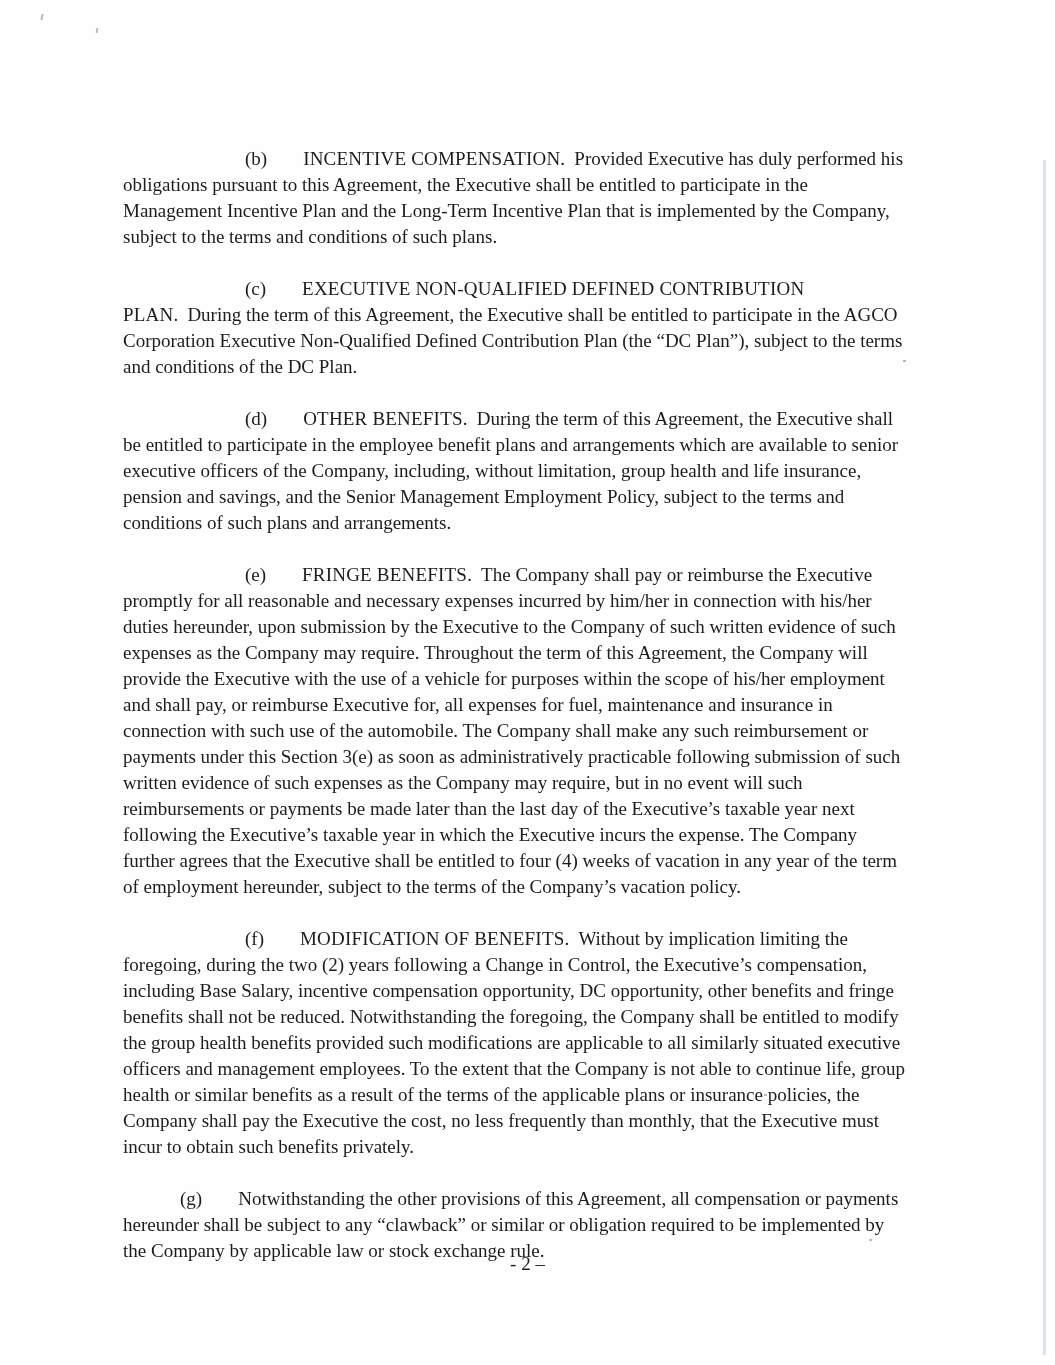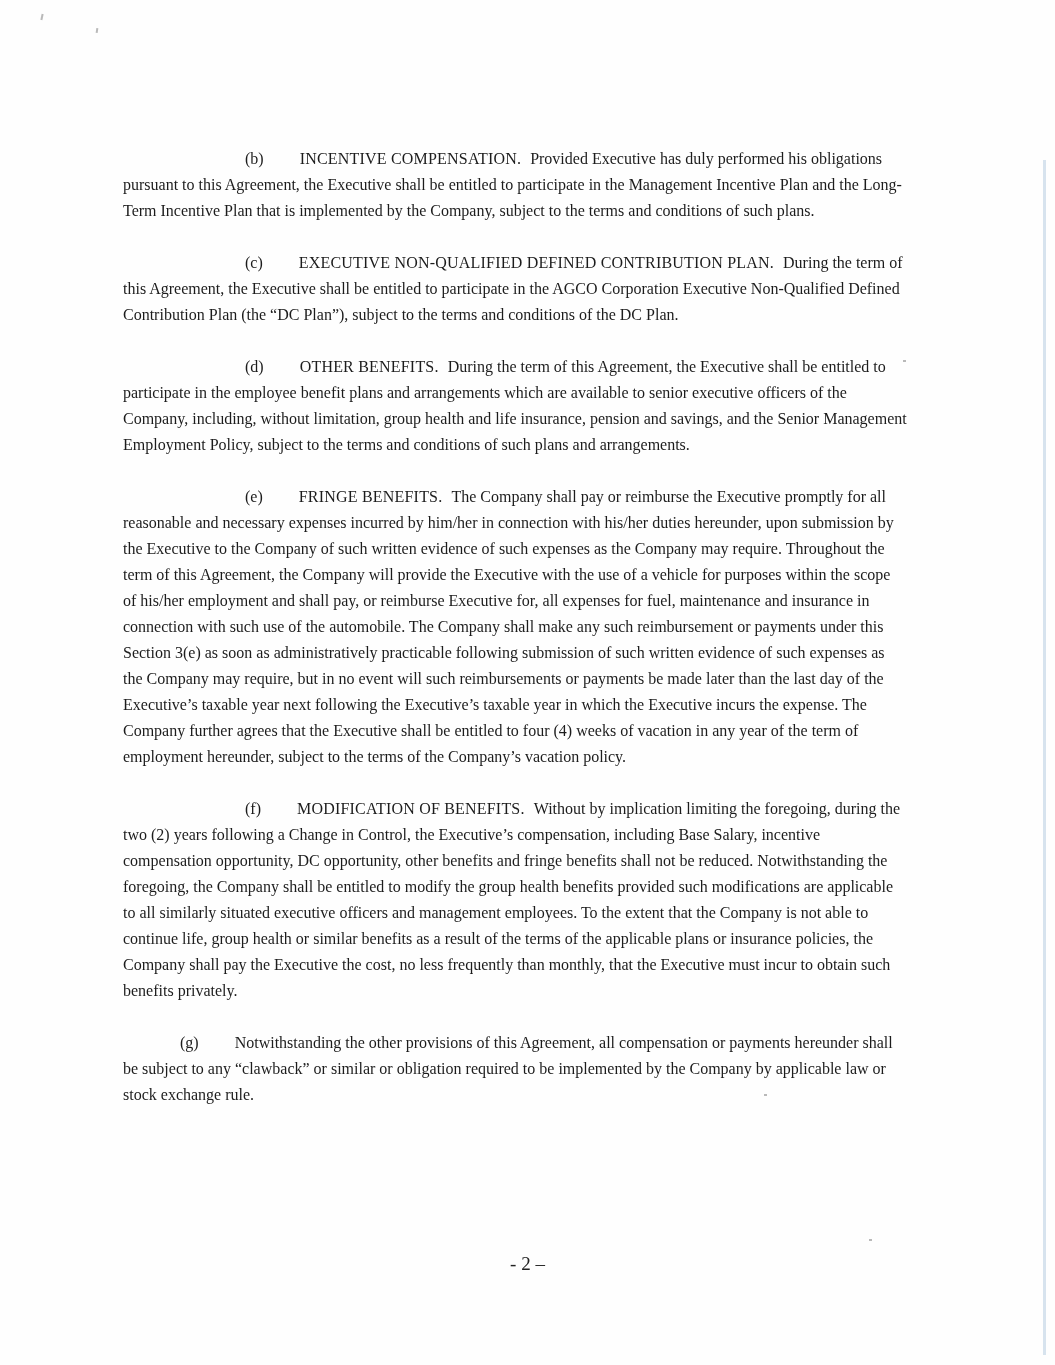--- a/index.html
+++ b/index.html
@@ -15,21 +15,21 @@
     background-color: #fefefe;
     font-family: "Liberation Serif", "DejaVu Serif", serif;
     color: #1c1c1c;
     overflow: hidden;
   }
   .content {
     position: absolute;
     top: 146px;
     left: 123px;
     width: 784px;
-    font-size: 16px;
+    font-size: 19px;
     line-height: 26px;
     text-align: left;
   }
   p.para {
     margin: 0 0 26px 0;
   }
   p.para.indent-lg { text-indent: 122px; }
   p.para.indent-sm { text-indent: 57px; }
   .para-label {
     display: inline;

